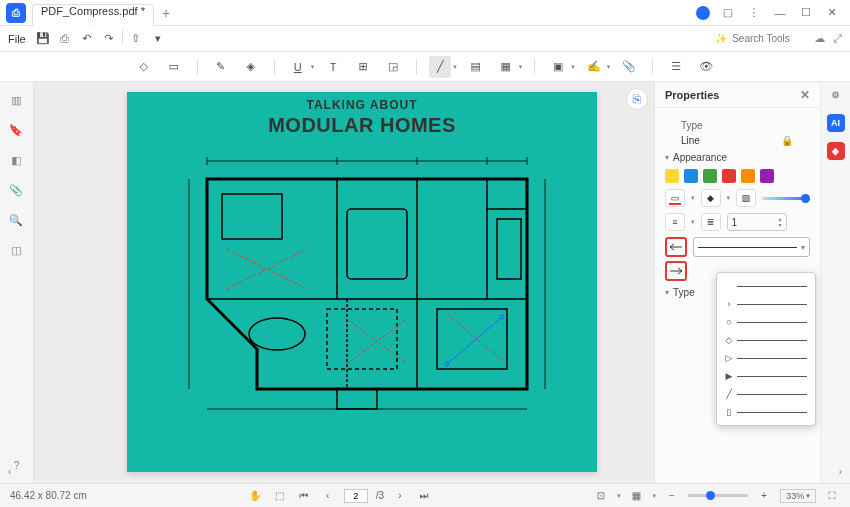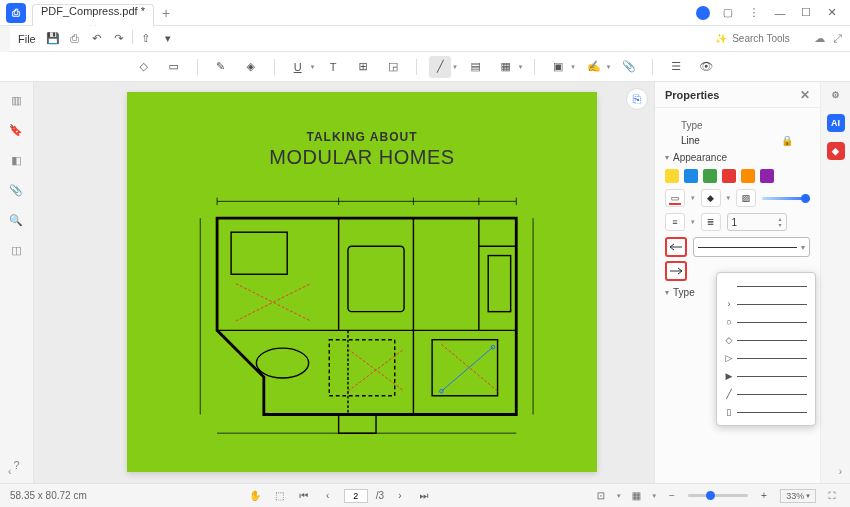--- a/index.html
+++ b/index.html
@@ -7,21 +7,21 @@
 
 .titlebar { height: 26px; background: #fff; display: flex; align-items: center; border-bottom: 1px solid #e5e5e5; }
 .app-icon { width: 20px; height: 20px; background: #246bfd; border-radius: 4px; margin: 0 6px; display: flex; align-items: center; justify-content: center; color:#fff; font-weight:bold; font-size:10px; }
 .tab { height: 22px; background: #fff; border: 1px solid #ddd; border-bottom: none; border-radius: 4px 4px 0 0; padding: 0 8px; display: flex; align-items: center; gap: 6px; font-size: 11px; margin-top: 4px; flex-direction: column; }
 .tab-close { font-size: 10px; color: #888; cursor: pointer; }
 .tab-add { margin-left: 8px; color: #888; font-size: 14px; }
 .window-controls { margin-left: auto; display: flex; align-items: center; gap: 10px; padding-right: 10px; }
 .wc { width: 16px; height: 16px; display: flex; align-items: center; justify-content: center; color: #666; }
 .wc.blue-dot { background: #246bfd; border-radius: 50%; width: 14px; height: 14px; }
 
-.menubar { height: 26px; background: #fff; display: flex; align-items: center; padding: 0 8px; border-bottom: 1px solid #e5e5e5; position: relative; margin-left: 10px; }
+.menubar { height: 26px; background: #fff; display: flex; align-items: center; padding: 0 8px; border-bottom: 1px solid #e5e5e5; position: relative; }
 .file-label { font-size: 11px; margin-right: 8px; }
 .quick-icons { display: flex; gap: 4px; }
 .qicon { width: 18px; height: 18px; display:flex; align-items:center; justify-content:center; color:#555; }
 .main-menu { position: absolute; left: 50%; transform: translateX(-50%); display: flex; gap: 18px; font-size: 11px; }
 .menu-item { color: #444; cursor: pointer; padding-bottom: 3px; }
 .menu-item.active { color: #246bfd; border-bottom: 2px solid #246bfd; }
 .search-tools { margin-left: auto; display: flex; align-items: center; gap: 4px; color:#aaa; font-size: 10px; }
 .search-tools input { border: none; outline: none; font-size: 10px; width: 70px; }
 .right-ctrls { display: flex; gap: 8px; margin-left: 12px; color:#888; }
 
@@ -30,23 +30,23 @@
 .tool.active { background: #e6e6e6; }
 .tool-sep { width: 1px; height: 16px; background: #ddd; margin: 0 4px; }
 .tool-dd { font-size: 7px; color:#888; margin-left:-6px; }
 
 .main { flex: 1; display: flex; overflow: hidden; }
 .leftbar { width: 34px; background: #f5f5f5; display: flex; flex-direction: column; align-items: center; padding-top: 10px; gap: 14px; border-right: 1px solid #e5e5e5; }
 .lb-icon { width: 16px; height: 16px; color: #888; display:flex; align-items:center; justify-content:center; }
 .lb-help { margin-top: auto; margin-bottom: 10px; }
 
 .canvas { flex: 1; background: #ececec; display: flex; justify-content: center; padding: 10px 40px; position: relative; overflow: hidden; }
-.page { width: 470px; height: 380px; background: #84cc16; box-shadow: 0 2px 6px rgba(0,0,0,0.15); padding: 34px; position: relative; margin-left: 36px; }
+.page { width: 470px; height: 380px; background: #14b8a6; box-shadow: 0 2px 6px rgba(0,0,0,0.15); padding: 2px; position: relative; margin-left: 36px; }
 .doc-sub { text-align: center; font-size: 12px; font-weight: 600; letter-spacing: 1px; margin-top: 4px; }
-.doc-title { text-align: center; font-size: 20px; font-weight: 400; letter-spacing: 0.5px; margin-top: 2px; margin-bottom: 12px; }
+.doc-title { text-align: center; font-size: 20px; font-weight: 700; letter-spacing: 0.5px; margin-top: 2px; margin-bottom: 12px; }
 .floorplan { width: 100%; height: 280px; }
 .float-btn { position: absolute; top: 6px; right: 6px; width: 22px; height: 22px; background: #fff; border: 1px solid #ddd; border-radius: 50%; display:flex; align-items:center; justify-content:center; color:#246bfd; }
 
 .rightpanel { width: 196px; background: #fbfbfb; border-left: 1px solid #e5e5e5; display: flex; position: relative; }
 .panel-body { flex: 1; display: flex; flex-direction: column; text-align: center; }
 .panel-tabs { width: 30px; background: #f5f5f5; display: flex; flex-direction: column; align-items: center; padding-top: 4px; gap: 10px; border-left: 1px solid #eee; }
 .ptab { width: 18px; height: 18px; border-radius: 4px; display:flex; align-items:center; justify-content:center; color:#fff; font-size:9px; font-weight:bold; }
 .ptab.settings { color:#888; }
 .ptab.blue { background:#246bfd; }
 .ptab.red { background:#e53935; }
@@ -318,21 +318,21 @@
         </div>
       <div class="dd-option">
           <span class="arrowhead">▯</span>
           <div class="lineseg"></div>
         </div>
     </div>
   </div>
 </div>
 
 <div class="statusbar">
-  <span>58.35 x 80.72 cm</span>
+  <span>46.42 x 80.72 cm</span>
   <div class="sb-spacer"></div>
   <div class="sb-icon">✋</div>
   <div class="sb-icon">⬚</div>
   <div class="sb-icon">⏮</div>
   <div class="sb-icon">‹</div>
   <input class="page-input" value="2" style="">
   <span>/3</span>
   <div class="sb-icon">›</div>
   <div class="sb-icon">⏭</div>
   <div class="sb-spacer"></div>

